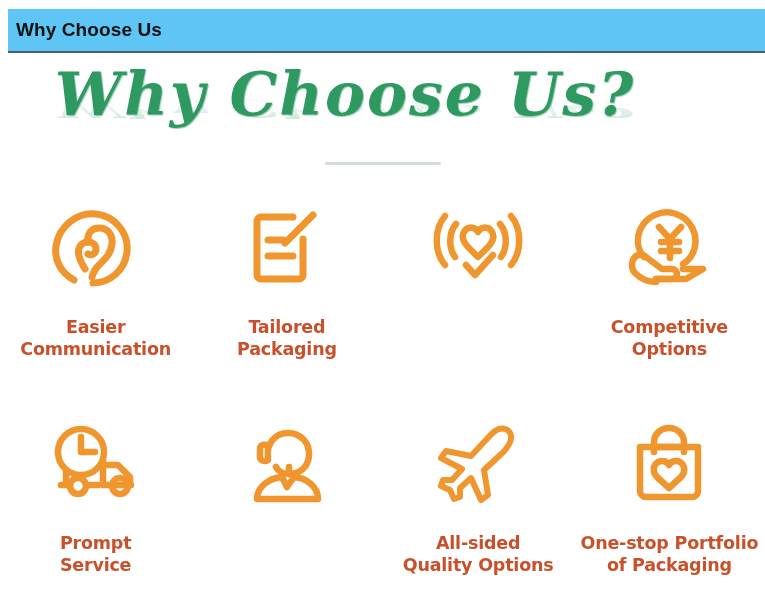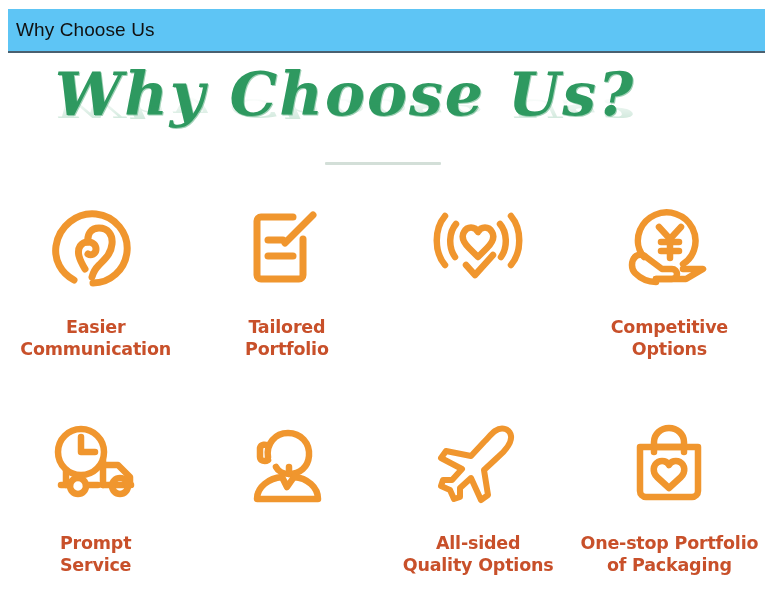--- a/index.html
+++ b/index.html
@@ -20,20 +20,21 @@
     position: absolute;
     left: 8px;
     top: 9px;
     width: 757px;
     height: 44px;
     background: #5ec5f5;
     border-bottom: 2px solid #4a6070;
     box-sizing: border-box;
     display: flex;
     align-items: center;
+    font-weight: bold;
   }
   .window-title {
     font-family: "Liberation Sans", sans-serif;
     font-size: 19px;
     color: #111111;
     padding-left: 8px;
     letter-spacing: 0.1px;
     white-space: nowrap;
   }
 
@@ -176,21 +177,21 @@
     <div class="feature">
       <div class="feature-icon">
         <svg width="92" height="92" viewBox="0 0 92 92" fill="none" stroke="#f0962e" stroke-width="7" stroke-linecap="round" stroke-linejoin="round">
           <path d="M62 36 V72 a4 4 0 0 1 -4 4 H20 a4 4 0 0 1 -4 -4 V18 a4 4 0 0 1 4 -4 H52"></path>
           <path d="M27 37 H42"></path>
           <path d="M27 53 H52"></path>
           <path d="M44 40 L72 12"></path>
         </svg>
       </div>
       <div class="feature-label">Tailored
-Portfolio</div>
+Packaging</div>
     </div>
 
     <div class="feature">
       <div class="feature-icon">
         <svg width="92" height="92" viewBox="0 0 92 92" fill="none" stroke="#f0962e" stroke-width="6.5" stroke-linecap="round" stroke-linejoin="round">
           <path d="M46 29 C43 23 35 23 32 29 C29 34 32 40 37 45 L46 54 L55 45 C60 40 63 34 60 29 C57 23 49 23 46 29 Z"></path>
           <path d="M24 21 C17 29 16 44 23 54"></path>
           <path d="M13 13 C2 26 2 49 13 62"></path>
           <path d="M68 21 C75 29 76 44 69 54"></path>
           <path d="M79 13 C90 26 90 49 79 62"></path>

